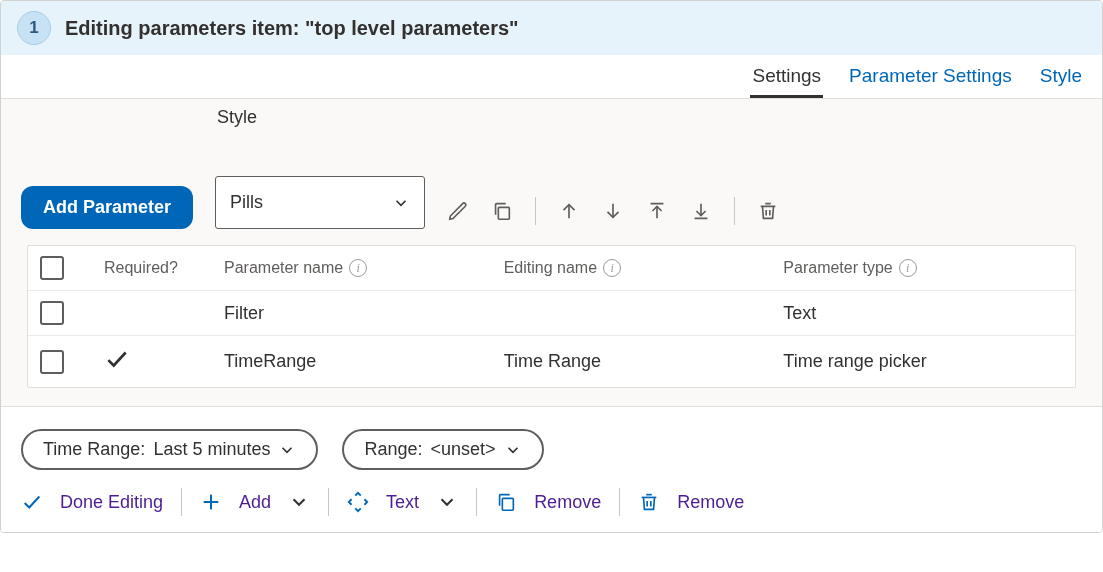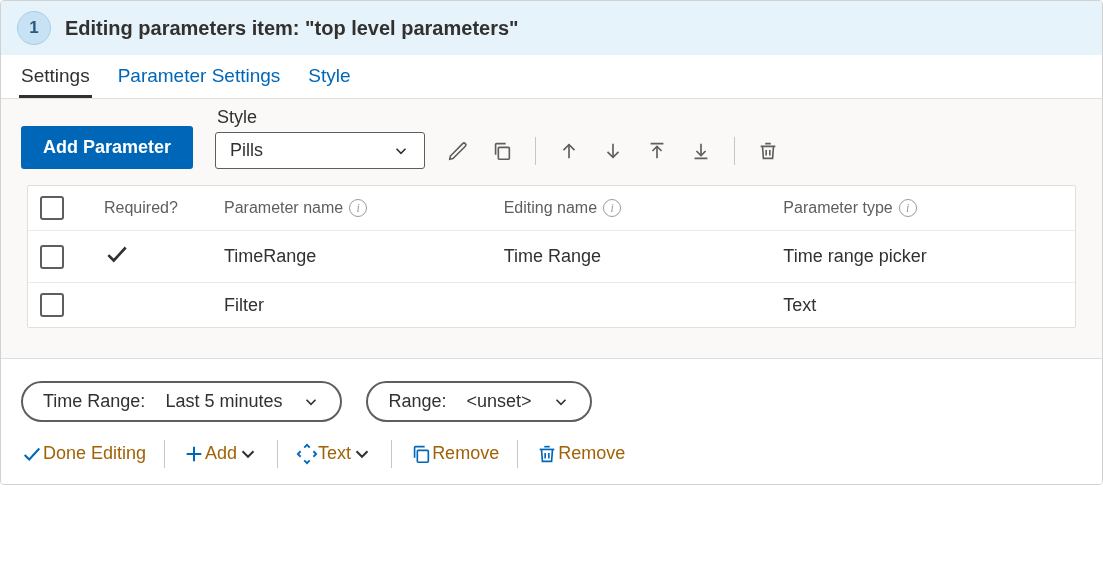--- a/index.html
+++ b/index.html
@@ -36,20 +36,21 @@
     justify-content: center;
   }
   .header-title { font-weight: 700; font-size: 20px; }
   
   .tabs {
     display: flex;
     gap: 24px;
     padding: 0 18px;
     border-bottom: 1px solid #e1dfdd;
     background: #fff;
+    justify-content: flex-end;
   }
   .tab {
     padding: 10px 2px 8px;
     font-size: 19px;
     cursor: pointer;
     border-bottom: 3px solid transparent;
     color: #0067b8;
   }
   .tab.active {
     color: #323130;
@@ -67,54 +68,55 @@
     align-items: flex-end;
     gap: 22px;
   }
   .primary-btn {
     background: #0067b8;
     color: #fff;
     border: none;
     font-size: 18px;
     font-weight: 600;
     padding: 11px 22px;
-    border-radius: 3px;
+    border-radius: 12px;
     cursor: pointer;
   }
   .field-group {
     display: flex;
     flex-direction: column;
     gap: 4px;
   }
   .field-label { font-size: 18px; padding-left: 2px; }
   .select-box {
     display: flex;
     align-items: center;
     justify-content: space-between;
     border: 1px solid #605e5c;
     border-radius: 3px;
     background: #fff;
-    padding: 7px 14px;
+    padding: 15px 14px;
     min-width: 210px;
     font-size: 18px;
     cursor: pointer;
+    margin-top: 44px;
   }
   .icon-bar {
     display: flex;
     align-items: center;
     gap: 22px;
     color: #605e5c;
     padding-bottom: 4px;
   }
   .icon-bar svg { width: 22px; height: 22px; stroke: #605e5c; }
   .vbar { width: 1px; height: 28px; background: #c8c6c4; }
   .icon-btn { cursor: pointer; display: flex; }
   
   .ptable {
-    margin: 16px 6px 16px;
+    margin: 16px 6px 4px;
     background: #fff;
     border: 1px solid #e1dfdd;
     border-radius: 2px;
   }
   .pth, .ptr {
     display: grid;
     grid-template-columns: 64px 120px 1fr 1fr 1fr;
     align-items: center;
     padding: 10px 12px;
   }
@@ -156,39 +158,40 @@
     padding: 22px 20px 4px;
     background: #fff;
   }
   .pill {
     border: 2px solid #605e5c;
     border-radius: 26px;
     padding: 8px 20px;
     font-size: 18px;
     display: flex;
     align-items: center;
-    gap: 20px;
+    gap: 8px;
     cursor: pointer;
   }
   .pill .k { font-weight: 400; }
   .pill .v { font-weight: 400; }
   
   .bottom-bar {
     display: flex;
     align-items: center;
     gap: 18px;
     padding: 14px 20px 16px;
     background: #fff;
     font-size: 18px;
   }
   .action-btn {
     display: flex;
-    gap: 0;
-    cursor: pointer;
-    color: #a16207;
+    align-items: center;
+    gap: 17px;
+    cursor: pointer;
+    color: #4c1d95;
   }
   .action-btn svg { width: 22px; height: 22px; }
   .blue-stroke { stroke: #0067b8; }
 </style>
 </head>
 <body>
 
 <div class="container">
 
   <div class="header-banner">
@@ -287,38 +290,38 @@
         <div class="hdr-cell">
             <span>Parameter type</span>
             <span class="info-icon">i</span>
           </div>
       </div>
 
       <div class="ptr">
         <div>
             <div class="cbox"></div>
           </div>
+        <div class="req-cell"></div>
+        <div>Filter</div>
+        <div></div>
+        <div>Text</div>
+      </div>
+
+      <div class="ptr">
+        <div>
+            <div class="cbox"></div>
+          </div>
         <div class="req-cell">
           <svg viewBox="0 0 24 24" fill="none" stroke="#323130" stroke-width="2.4">
               <polyline points="4 13 9 18 20 6"></polyline>
             </svg>
         </div>
         <div>TimeRange</div>
         <div>Time Range</div>
         <div>Time range picker</div>
-      </div>
-
-      <div class="ptr">
-        <div>
-            <div class="cbox"></div>
-          </div>
-        <div class="req-cell"></div>
-        <div>Filter</div>
-        <div></div>
-        <div>Text</div>
       </div>
     </div>
   </div>
 
   <div class="preview-row">
     <div class="pill">
       <span class="k">Time Range:</span>
       <span class="v">Last 5 minutes</span>
       <svg width="18" height="18" viewBox="0 0 24 24" fill="none" stroke="#323130" stroke-width="2.2">
           <polyline points="6 9 12 15 18 9"></polyline>

